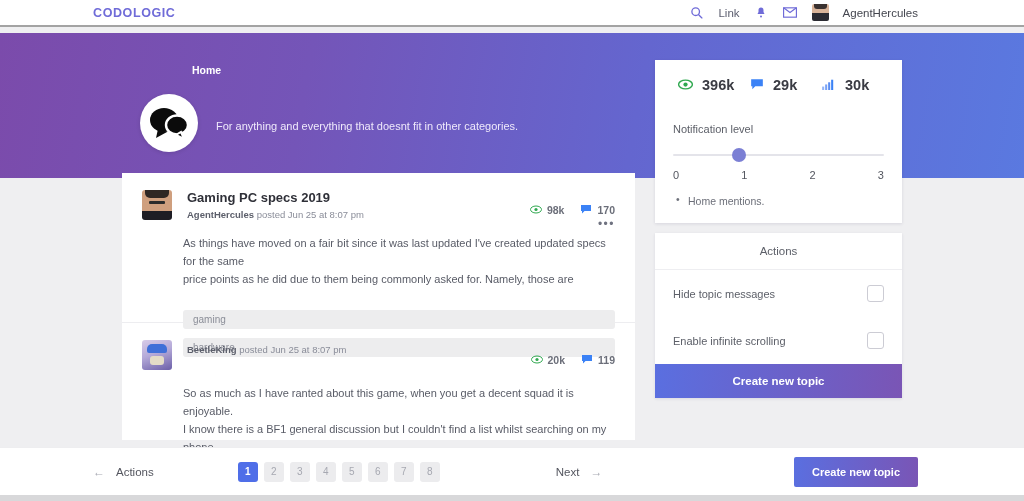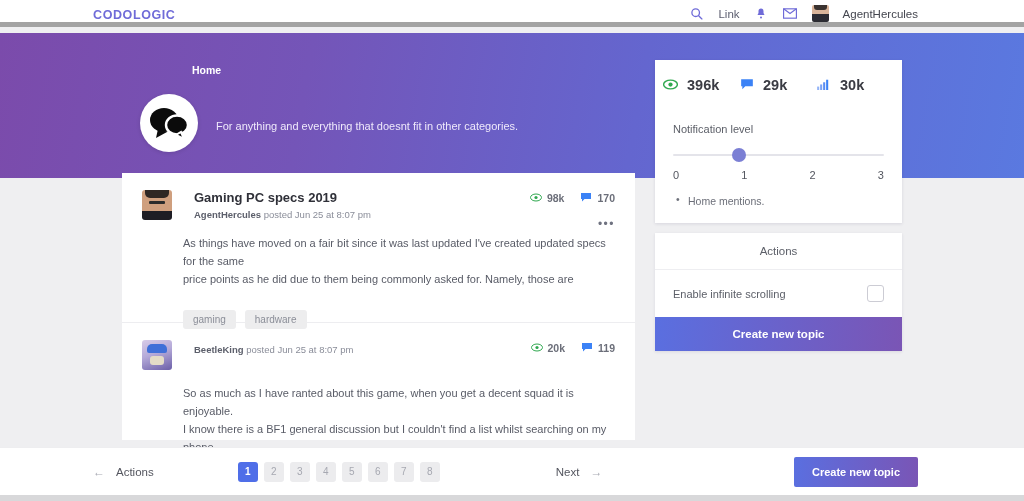--- a/index.html
+++ b/index.html
@@ -8,22 +8,22 @@
     font-family: "Liberation Sans", sans-serif;
     background: #e9e9ea;
     overflow: hidden;
   }
   .page { position: relative; width: 1024px; height: 501px; background:#efeff1; }
 
   
   .topbar {
     position: absolute; top: 0; left: 0; width: 1024px; height: 27px;
     background: #ffffff;
-    display: flex; align-items: flex-end;
-    border-bottom: 5px solid #a3a3a3;
+    display: flex; align-items: center;
+    border-bottom: 2px solid #a3a3a3;
   }
   .brand {
     margin-left: 93px;
     font-size: 12.5px; font-weight: bold; letter-spacing: .6px;
     color: #6f6bd8;
   }
   .nav-right {
     margin-left: auto; margin-right: 106px;
     display: flex; align-items: center; gap: 14px;
   }
@@ -61,45 +61,45 @@
   
   .content {
     position: absolute; left: 122px; top: 173px; width: 513px; height: 267px;
     background: #fff;
   }
   .topic {
     position: relative; padding: 17px 20px 0 20px; height: 150px;
     border-bottom: 1px solid #ededf0;
   }
   .topic.last { border-bottom: none; height: 117px; }
-  .topic-head { display:flex; align-items:flex-start; gap: 22px; }
+  .topic-head { display:flex; align-items:flex-start; gap: 15px; }
   .avatar-lg { width: 30px; height: 30px; border-radius: 3px; overflow:hidden; position:relative; flex:none; }
   .av-agent { background: linear-gradient(#cf9f7e 0 70%, #1e1d24 70% 100%); }
   .av-agent::before { content:""; position:absolute; top:0; left:3px; right:3px; height:8px; background:#2f2723; border-radius:0 0 5px 5px;}
   .av-agent::after { content:""; position:absolute; top:11px; left:7px; width:16px; height:3px; background:#2b2b2b; border-radius:1px;}
   .av-beetle { background: linear-gradient(160deg,#d8cce8 0%, #b4a9d8 45%, #6b5fa8 100%); }
   .av-beetle::before { content:""; position:absolute; top:4px; left:5px; width:20px; height:9px; background:#3f6fd8; border-radius:5px 5px 2px 2px;}
   .av-beetle::after { content:""; position:absolute; top:16px; left:8px; width:14px; height:9px; background:#e4dcc7; border-radius:3px;}
   .topic-meta { flex: 1; min-width:0; }
   .topic-title { font-size: 13px; font-weight: bold; color:#2f3038; }
   .topic-byline { margin-top: 4px; font-size: 9.5px; color: #8a8d99; }
   .topic-byline .author { font-weight: bold; color:#5c5f6b; }
-  .topic-stats { display:flex; align-items:center; gap: 16px; padding-top: 2px; }
+  .topic-stats { display:flex; align-items:center; gap: 16px; padding-top: 2px; margin-top: 12px; }
   .stat { display:flex; align-items:center; gap:5px; font-size: 10.5px; color:#6b6e79; font-weight:bold;}
   .dots { position:absolute; right: 20px; top: 45px; color:#6f7280; letter-spacing:1.5px; font-size:12px; line-height:1;}
   .topic-body { margin: 14px 0 0 41px; font-size: 11px; color:#585b66; line-height: 1.65; }
-  .tags { margin: 22px 0 17px 41px; display:flex; gap:9px; }
+  .tags { margin: 22px 0 17px 41px; display:flex; gap:9px;flex-direction:column; }
   .tag { background:#ededee; color:#8b8e98; font-size:10px; padding:4px 10px; border-radius:3px; }
 
   
   .side-stats {
     position:absolute; left: 655px; top: 60px; width: 247px; height: 163px;
     background:#fff; box-shadow: 0 1px 3px rgba(40,30,80,.12);
   }
-  .stats-row { display:flex; align-items:center; padding: 16px 18px 0 8px; gap: 10px; }
+  .stats-row { display:flex; align-items:center; padding: 16px 18px 0 23px; gap: 10px; }
   .stat-big { display:flex; align-items:center; gap: 9px; flex:1; }
   .stat-num { font-size: 14.5px; font-weight: bold; color:#3a3b43; }
   .notif-label { margin: 29px 0 0 18px; font-size: 11px; color:#5d6069; }
   .slider-wrap { margin: 13px 18px 0 18px; position:relative; height: 14px; }
   .slider-track { position:absolute; top: 6px; left:0; right:0; height:2px; background:#e4e4ea; border-radius:2px; }
   .slider-knob { position:absolute; top:0; left: 28%; width: 14px; height:14px; border-radius:50%; background:#7b7fd4; }
   .slider-ticks { margin: 7px 18px 0 18px; display:flex; justify-content:space-between; font-size:11px; color:#53565f; }
   .mentions { margin: 14px 0 0 33px; font-size: 10.5px; color:#6c6f79; position:relative; }
   .mentions::before { content:"•"; position:absolute; left:-12px; top:-2px; color:#6c6f79; }
 
@@ -312,20 +312,24 @@
       <span>1</span>
       <span>2</span>
       <span>3</span>
     </div>
     <div class="mentions">Home mentions.</div>
   </div>
 
   <div class="side-actions">
     <div class="actions-title">Actions</div>
     <div class="action-row">
+      <span class="lbl">Hide topic messages</span>
+      <span class="checkbox"></span>
+    </div>
+    <div class="action-row">
       <span class="lbl">Enable infinite scrolling</span>
       <span class="checkbox"></span>
     </div>
     <div class="side-cta">Create new topic</div>
   </div>
 
   <div class="footer">
     <span class="prev">
       <span class="arrow">←</span>
       <span>Actions</span>

